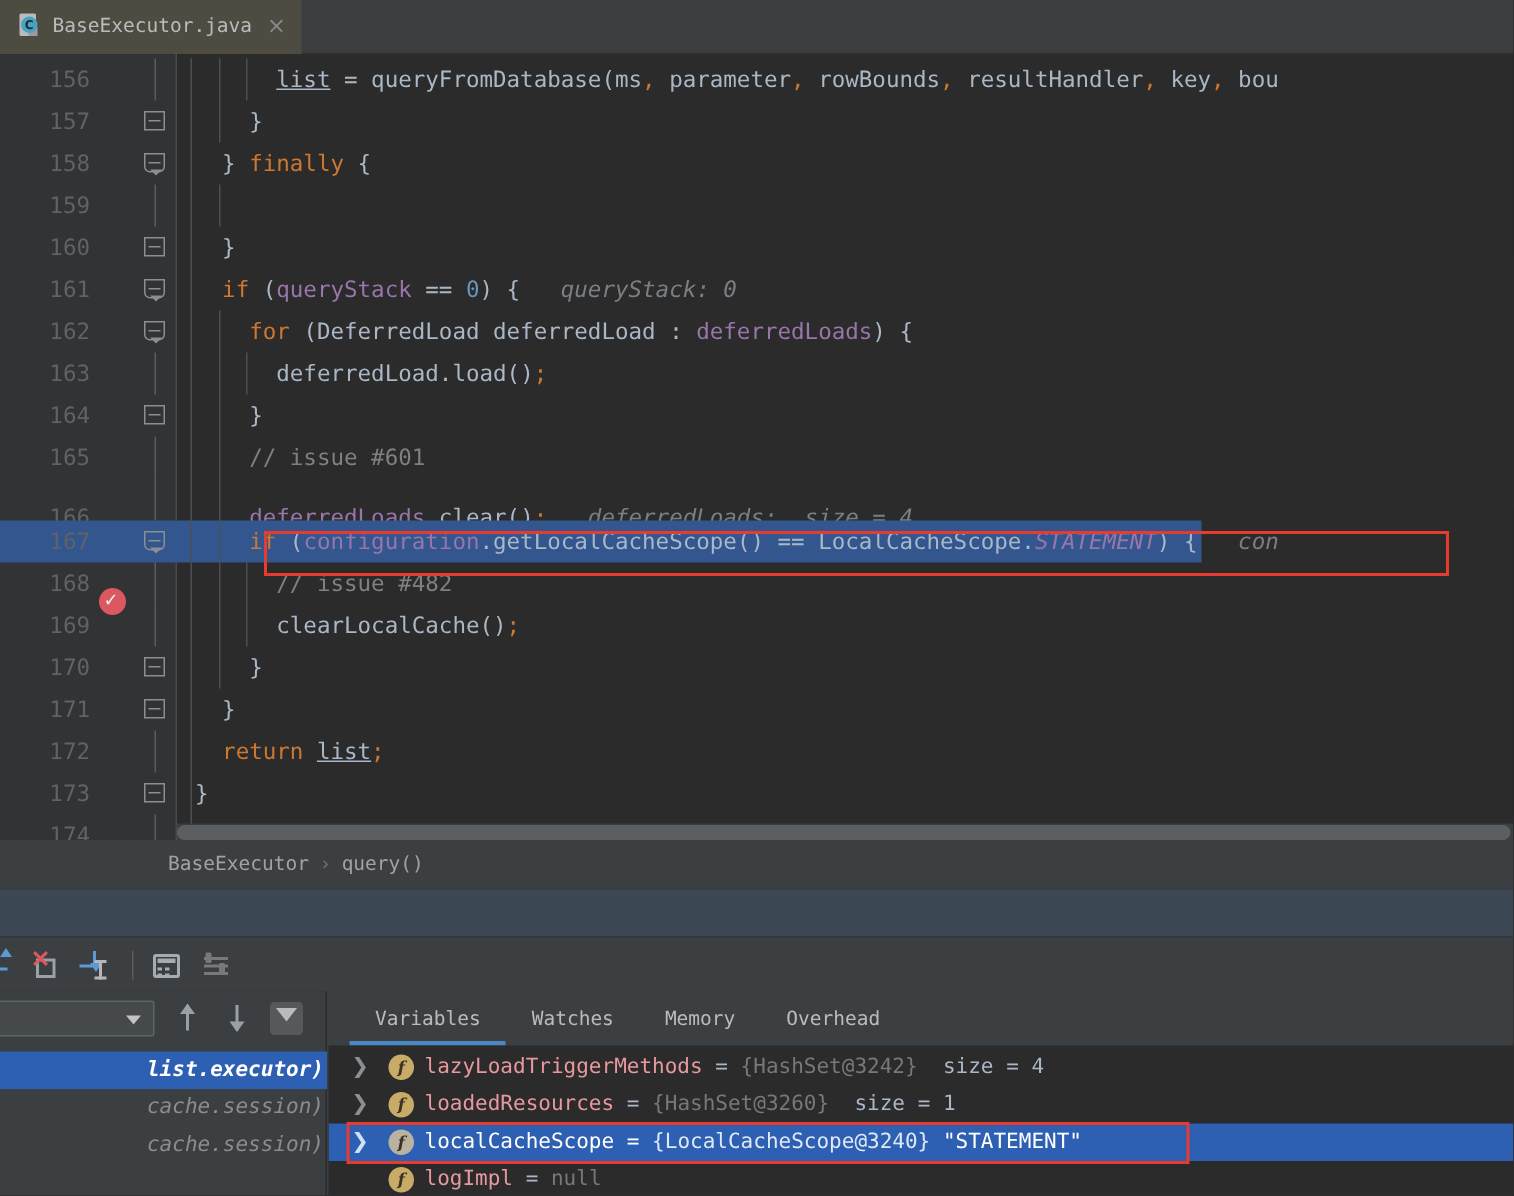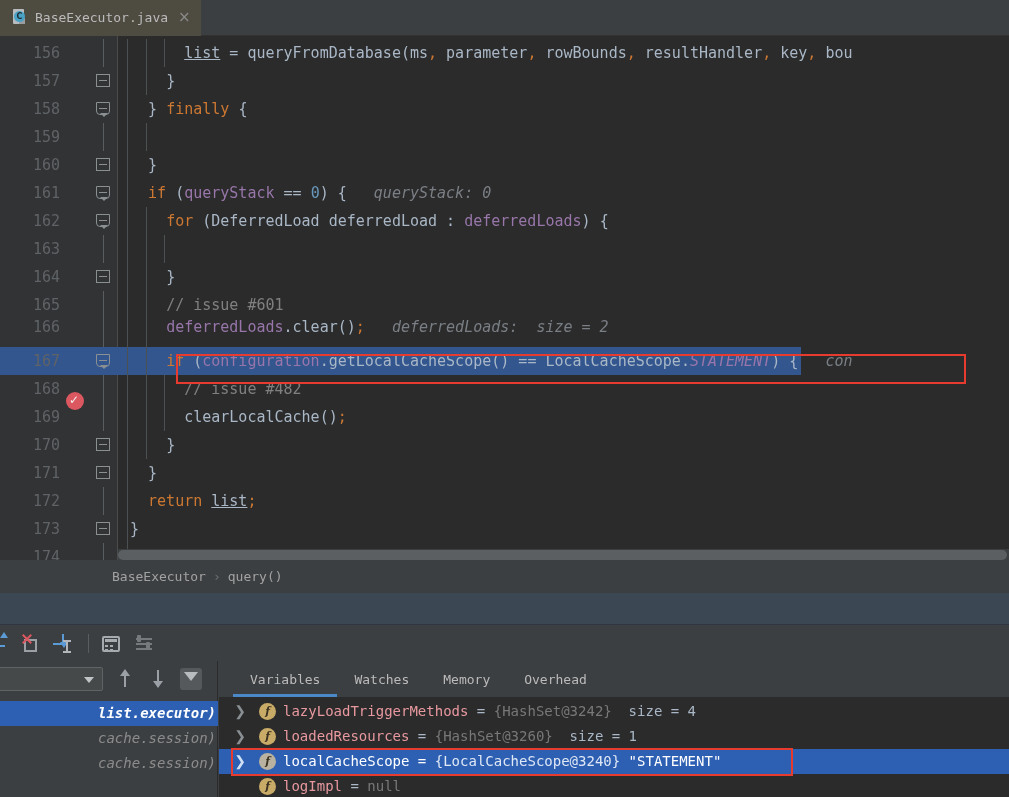--- a/index.html
+++ b/index.html
@@ -355,31 +355,31 @@
       <div class="code-row" style="top: 87px;"><span class="lnum">159</span></div>
       <div class="indent-guide" style="left: 127px; top: 87px;"></div>
       <div class="indent-guide" style="left: 146px; top: 87px;"></div>
       <div class="code-row" style="top: 115px;"><span class="lnum">160</span><span class="code-text">  <span class="op">}</span></span></div>
       <div class="indent-guide" style="left: 127px; top: 115px;"></div>
       <div class="code-row" style="top: 143px; padding-left: 20px;"><span class="lnum">161</span><span class="code-text">  <span class="kw">if</span> <span class="op">(</span><span class="fld">queryStack</span> <span class="op">=</span><span class="op">=</span> <span class="num">0</span><span class="op">)</span> <span class="op">{</span><span class="hint">   queryStack: 0</span></span></div>
       <div class="indent-guide" style="left: 127px; top: 143px;"></div>
       <div class="code-row" style="top: 171px;"><span class="lnum">162</span><span class="code-text">    <span class="kw">for</span> <span class="op">(</span><span class="op">DeferredLoad</span> <span class="op">deferredLoad</span> <span class="op">:</span> <span class="fld">deferredLoads</span><span class="op">)</span> <span class="op">{</span></span></div>
       <div class="indent-guide" style="left: 127px; top: 171px;"></div>
       <div class="indent-guide" style="left: 146px; top: 171px;"></div>
-      <div class="code-row" style="top: 199px;"><span class="lnum">163</span></div>
+      <div class="code-row" style="top: 199px;"><span class="lnum">163</span><span class="code-text">      <span class="op">deferredLoad</span><span class="op">.</span><span class="op">load</span><span class="op">(</span><span class="op">)</span><span class="sem">;</span></span></div>
       <div class="indent-guide" style="left: 127px; top: 199px;"></div>
       <div class="indent-guide" style="left: 146px; top: 199px;"></div>
       <div class="indent-guide" style="left: 164px; top: 199px;"></div>
       <div class="code-row" style="top: 227px; text-decoration: underline;"><span class="lnum">164</span><span class="code-text">    <span class="op">}</span></span></div>
       <div class="indent-guide" style="left: 127px; top: 227px;"></div>
       <div class="indent-guide" style="left: 146px; top: 227px;"></div>
       <div class="code-row" style="top: 255px;"><span class="lnum">165</span><span class="code-text">    <span class="cmt">// issue #601</span></span></div>
       <div class="indent-guide" style="left: 127px; top: 255px;"></div>
       <div class="indent-guide" style="left: 146px; top: 255px;"></div>
-      <div class="code-row" style="top: 277px;"><span class="lnum">166</span><span class="code-text">    <span class="fld">deferredLoads</span><span class="op">.</span><span class="op">clear</span><span class="op">(</span><span class="op">)</span><span class="sem">;</span><span class="hint">   deferredLoads:  size = 2</span></span></div>
+      <div class="code-row" style="top: 295px;"><span class="lnum">166</span><span class="code-text">    <span class="fld">deferredLoads</span><span class="op">.</span><span class="op">clear</span><span class="op">(</span><span class="op">)</span><span class="sem">;</span><span class="hint">   deferredLoads:  size = 4</span></span></div>
       <div class="indent-guide" style="left: 127px; top: 283px;"></div>
       <div class="indent-guide" style="left: 146px; top: 283px;"></div>
       <div class="code-row row-hl" style="top: 311px;"><span class="lnum">167</span><span class="code-text">    <span class="kw">if</span> <span class="op">(</span><span class="fld">configuration</span><span class="op">.</span><span class="op">getLocalCacheScope</span><span class="op">(</span><span class="op">)</span> <span class="op">=</span><span class="op">=</span> <span class="op">LocalCacheScope</span><span class="op">.</span><span class="stat">STATEMENT</span><span class="op">)</span> <span class="op">{</span><span class="hint">   con</span></span></div>
       <div class="indent-guide" style="left: 127px; top: 311px;"></div>
       <div class="indent-guide" style="left: 146px; top: 311px;"></div>
       <div class="code-row" style="top: 339px;"><span class="lnum">168</span><span class="code-text">      <span class="cmt">// issue #482</span></span></div>
       <div class="indent-guide" style="left: 127px; top: 339px;"></div>
       <div class="indent-guide" style="left: 146px; top: 339px;"></div>
       <div class="indent-guide" style="left: 164px; top: 339px;"></div>
       <div class="code-row" style="top: 367px;"><span class="lnum">169</span><span class="code-text">      <span class="op">clearLocalCache</span><span class="op">(</span><span class="op">)</span><span class="sem">;</span></span></div>

